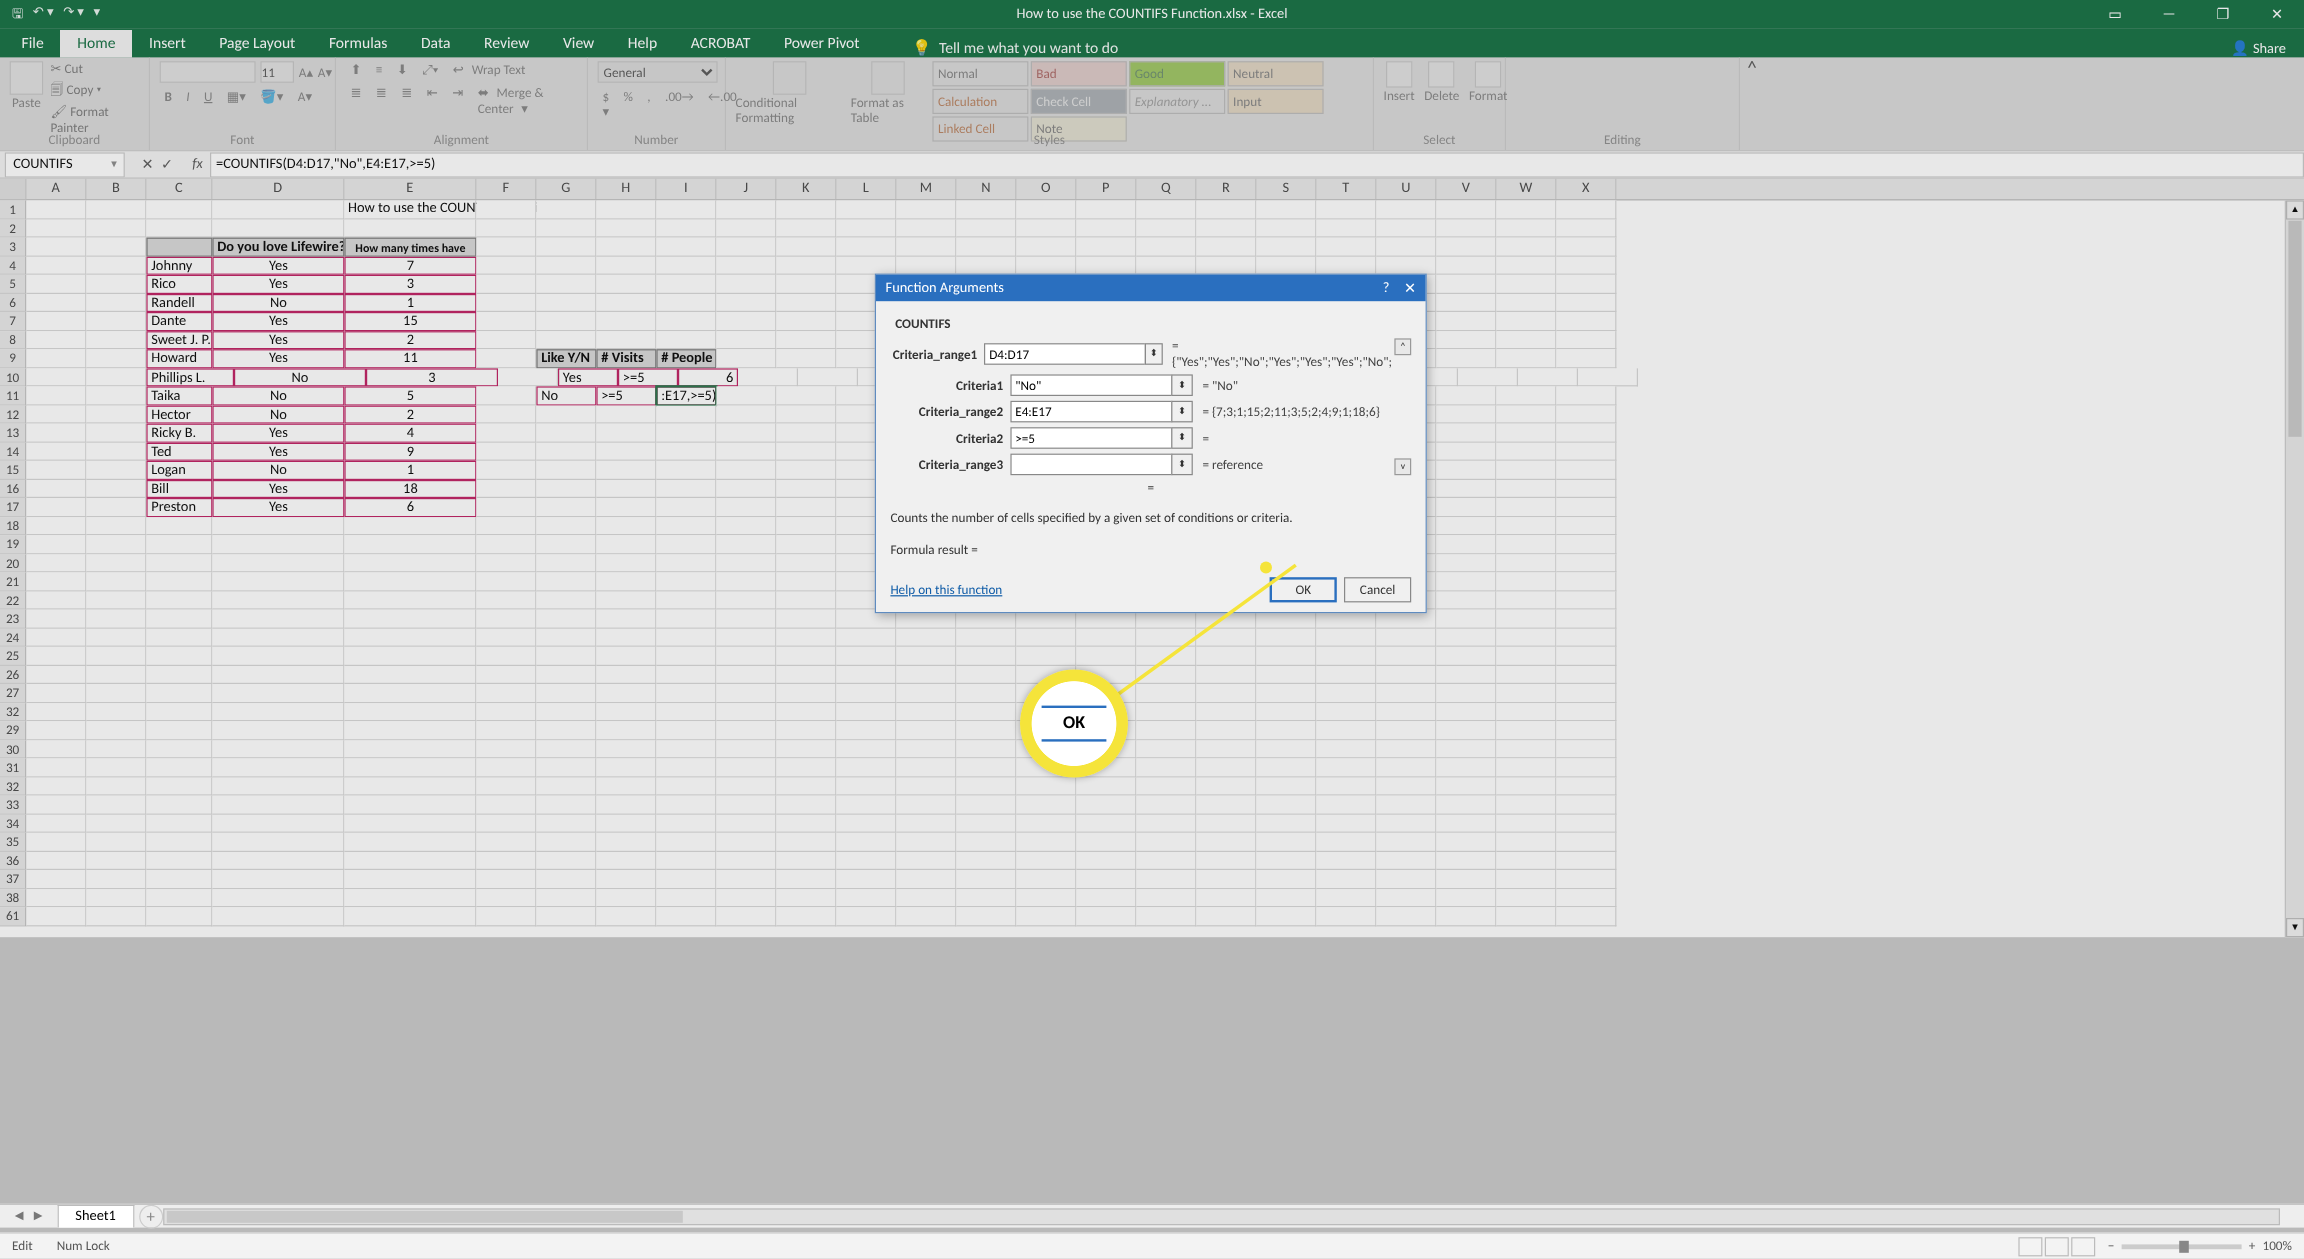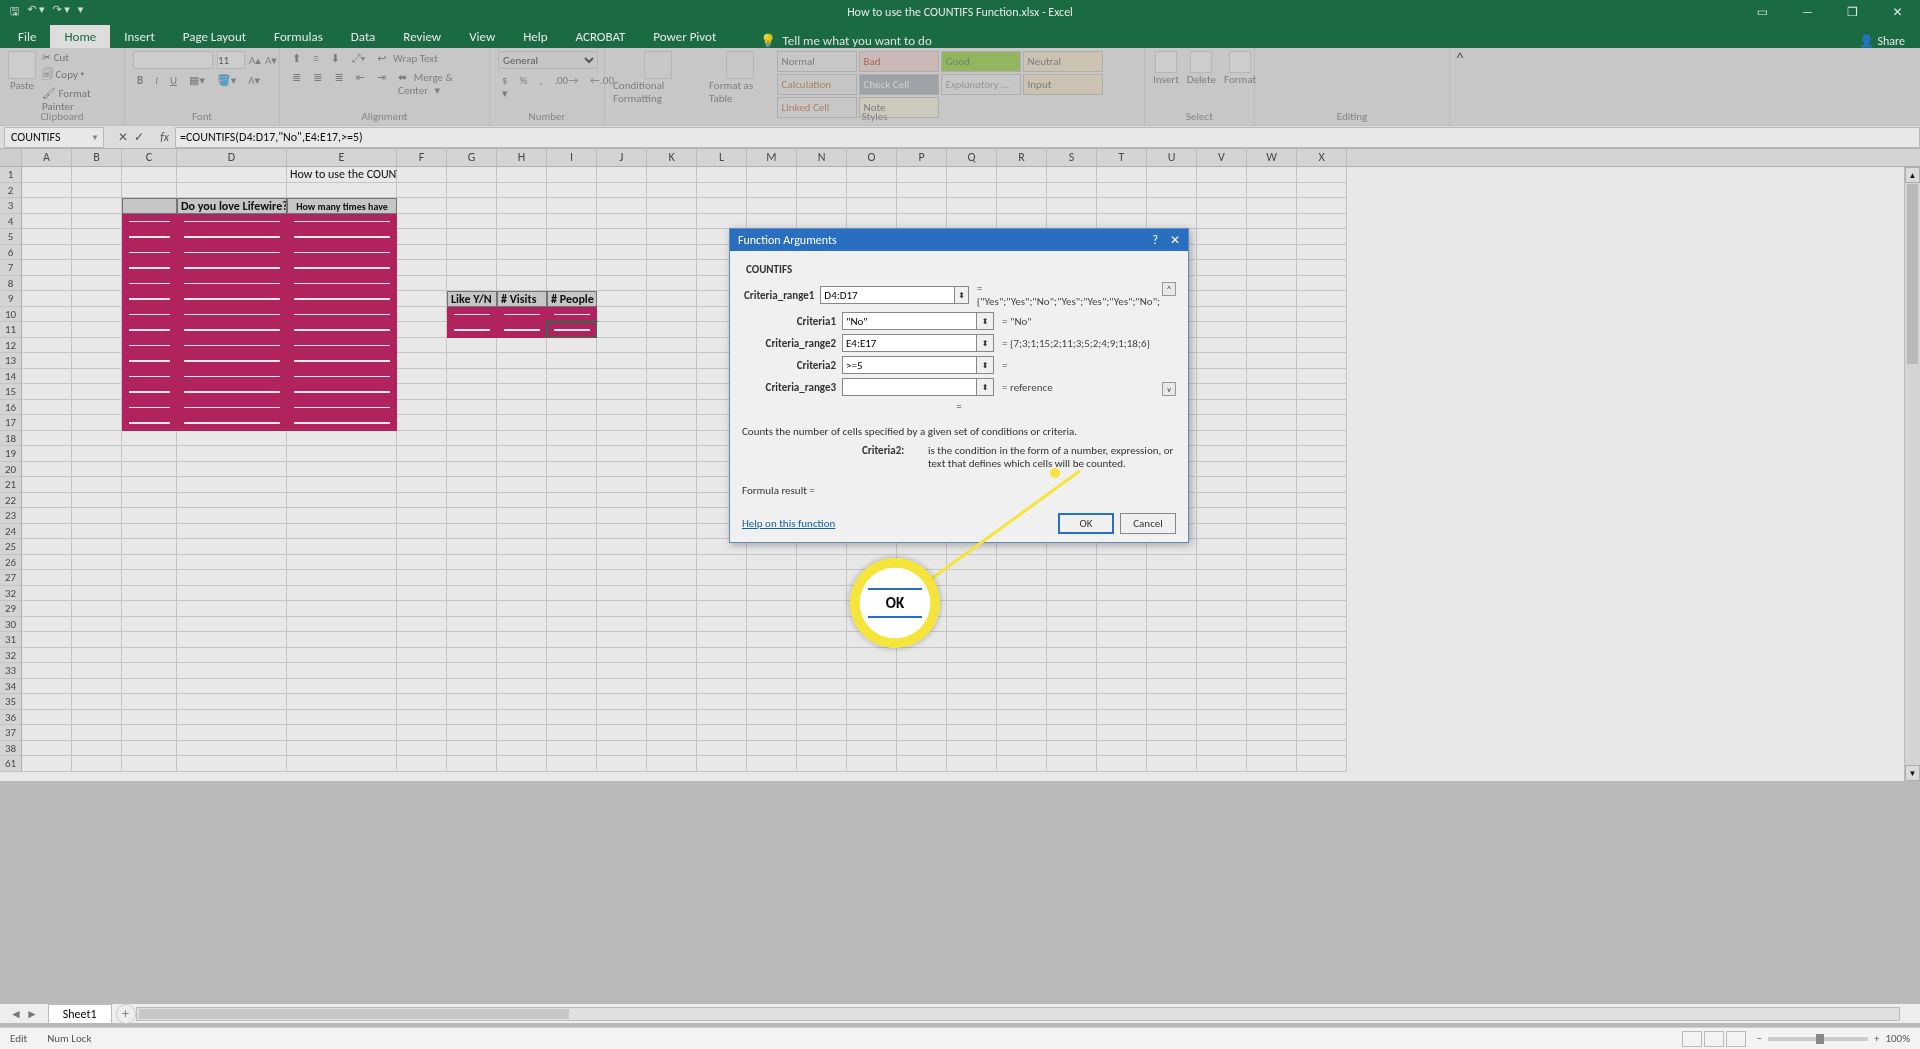--- a/index.html
+++ b/index.html
@@ -54,21 +54,21 @@
 
 .grid-wrap { position: relative; background: #fff; }
 .col-headers { display: flex; height: 18px; background: #e8e8e8; border-bottom: 1px solid #bbb; font-size: 12px; }
 .col-headers .selall { width: 22px; border-right: 1px solid #ccc; background: #e0e0e0; }
 .col-headers .ch { border-right: 1px solid #ccc; text-align: center; line-height: 17px; color: #444; }
 .rowhdr { width: 22px; background: #e8e8e8; border-right: 1px solid #bbb; border-bottom: 1px solid #d6d6d6; text-align: center; font-size: 11px; color: #444; line-height: 15px; }
 .grid-body { position: relative; height: 610px; }
 .row { display: flex; height: 15.5px; }
 .cell { border-right: 1px solid #d6d6d6; border-bottom: 1px solid #d6d6d6; font-size: 12px; padding: 0 3px; overflow: hidden; white-space: nowrap; line-height: 15px; background: #fff; }
 .cell.hdr { background: #d8d8d8; font-weight: bold; border: 1px solid #777; }
-.cell.tbl { border: 7px solid #be185d; }
+.cell.tbl { border: 1px solid #be185d; }
 .cell.ctr { text-align: center; }
 .cell.active-sel { outline: 2px solid #217346; outline-offset: -1px; }
 
 
 .dimmer { position: absolute; inset: 0; background: rgba(100,100,100,.15); pointer-events: none; }
 
 
 .dialog { position: absolute; left: 729px; top: 228px; width: 460px; background: #f0f0f0; border: 1px solid #5f8bbf; box-shadow: 2px 2px 8px rgba(0,0,0,.3); font-size: 11px; color: #333; }
 .dialog .dlg-title { background: #2a6fbf; color: #fff; height: 22px; display: flex; align-items: center; padding: 0 8px; font-size: 12px; justify-content: space-between; }
 .dialog .dlg-title .right { display: flex; gap: 12px; }
@@ -555,21 +555,21 @@
         <div class="cell" style="width: 50px;"></div>
         <div class="cell" style="width: 50px;"></div>
         <div class="cell" style="width: 50px;"></div>
         <div class="cell" style="width: 50px;"></div>
         <div class="cell" style="width: 50px;"></div>
       </div>
       <div class="row">
         <div class="rowhdr">10</div>
         <div class="cell" style="width: 50px;"></div>
         <div class="cell" style="width: 50px;"></div>
-        <div class="cell tbl" style="width: 55px;">Phillips L.</div>
+        <div class="cell tbl" style="width: 73px;">Phillips L.</div>
         <div class="cell tbl ctr" style="width: 110px;">No</div>
         <div class="cell tbl ctr" style="width: 110px;">3</div>
         <div class="cell" style="width: 50px;"></div>
         <div class="cell tbl" style="width: 50px;">Yes</div>
         <div class="cell tbl" style="width: 50px;">&gt;=5</div>
         <div class="cell tbl" style="width: 50px; text-align: right;">6</div>
         <div class="cell" style="width: 50px;"></div>
         <div class="cell" style="width: 50px;"></div>
         <div class="cell" style="width: 50px;"></div>
         <div class="cell" style="width: 50px;"></div>
@@ -1419,24 +1419,20 @@
         </div>
         <div class="arg-row">
           <div class="arg-label">Criteria_range3</div>
     <input class="arg-input" value="" style="">
     <div class="collapse-btn">⬍</div>
     <div class="arg-eval">= reference</div>
         </div>
       </div>
     <div style="text-align:center;margin-top:4px">=</div>
     <div class="desc">Counts the number of cells specified by a given set of conditions or criteria.</div>
-    <div class="desc-arg">
-      <b>Criteria2:</b>
-      <span style="flex:1;margin-left:6px">is the condition in the form of a number, expression, or text that defines which cells will be counted.</span>
-    </div>
     <div class="result-line">Formula result =</div>
   </div>
   <div class="dlg-bottom">
     <span class="help-link">Help on this function</span>
     <div class="dlg-btns">
       <div class="dlg-btn ok">OK</div>
       <div class="dlg-btn">Cancel</div>
     </div>
   </div>
 </div>

